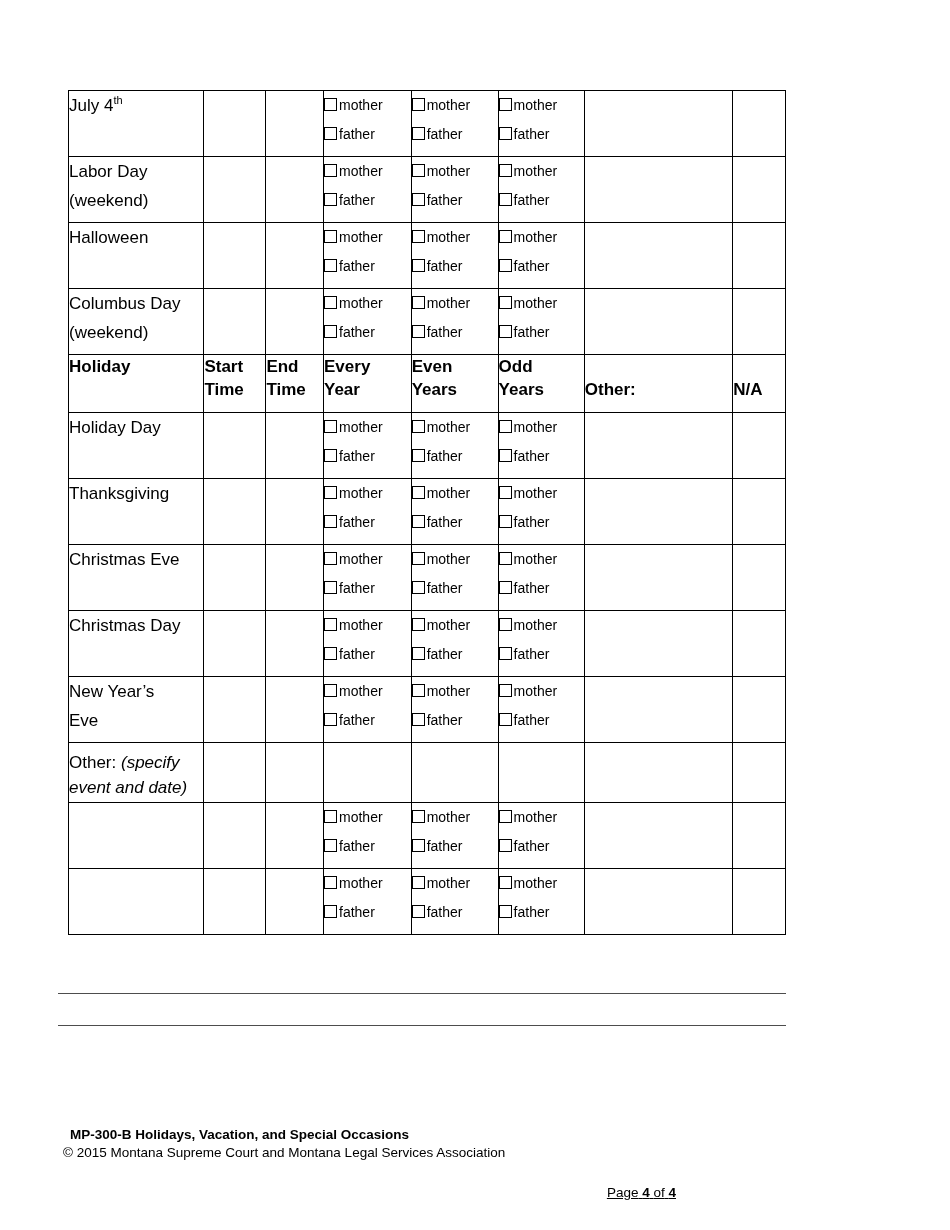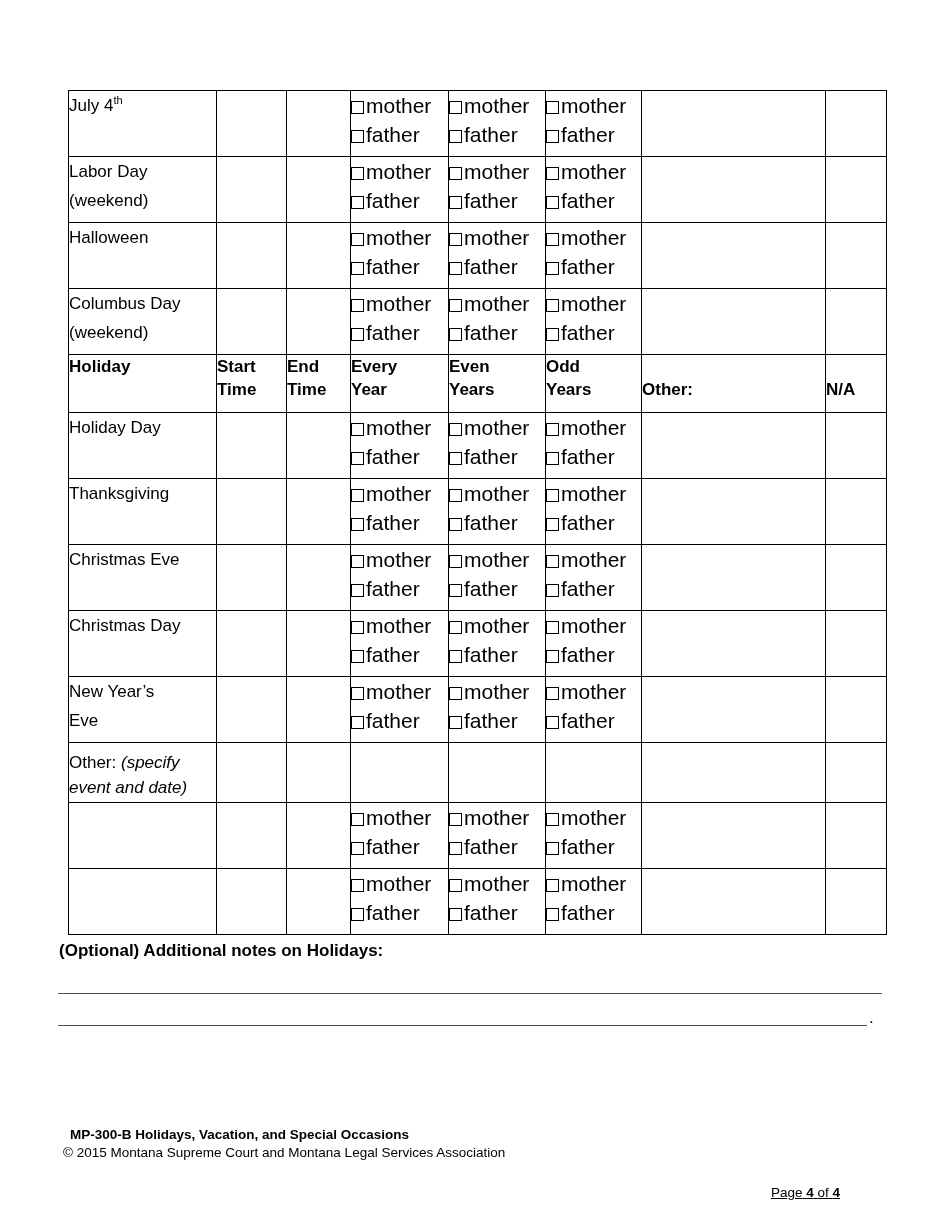--- a/index.html
+++ b/index.html
@@ -1,37 +1,37 @@
 <!DOCTYPE html>
 <html><head>
 <meta charset="utf-8">
 <style>
   html, body { margin:0; padding:0; background:#ffffff; }
   .page {
-    position:relative; width:950px; height:1230px; background:#ffffff;
+    position:relative; width:786px; height:1230px; background:#ffffff;
     font-family:"Liberation Sans", "DejaVu Sans", sans-serif; color:#000;
     overflow:hidden;
   }
 
   
   table.holidays {
     position:absolute; left:68px; top:90px;
     border-collapse:collapse; table-layout:fixed;
   }
   table.holidays td { border:1.5px solid #000; vertical-align:top; padding:0; background:#fff; }
   tr.data-row  { height:66px; }
   tr.header-row{ height:58px; }
   tr.row-other { height:60px; }
 
   td.holiday-cell { padding:8px 6px 0 9px; font-size:17px; line-height:29px; }
   tr.row-other td.holiday-cell { padding-top:7px; line-height:25px; }
   .it  { font-style:italic; }
   sup.sup { font-size:11px; line-height:0; }
 
-  td.cb-cell { padding:8px 0 0 8px; font-size:21px; }
+  td.cb-cell { padding:8px 0 0 8px; font-size:14px; }
   .cb-line { line-height:29px; white-space:nowrap; }
   .cb {
     display:inline-block; width:11px; height:11px;
     border:1.3px solid #000; margin-right:2px; vertical-align:-1px; background:#fff;
   }
 
   td.hcell { font-weight:bold; text-align:left; vertical-align:middle; font-size:17px; }
   .hl { line-height:23px; height:23px; }
 
   
@@ -351,21 +351,20 @@
     <td class="cb-cell">
       <div class="cb-line"><span class="cb"></span><span class="cb-label">mother</span></div>
       <div class="cb-line"><span class="cb"></span><span class="cb-label">father</span></div>
     </td>
     <td class="other-cell"></td>
     <td class="na-cell"></td>
   </tr>
 </tbody>
   </table>
 
-  <div class="notes-label">(Optional) Additional notes on Holidays:</div>
   <div class="write-line1"></div>
   <div class="line2-wrap">
     <div class="write-line2"></div>
     <span class="line2-period">.</span>
   </div>
 
   <div class="footer">
     <div class="f1">MP-300-B Holidays, Vacation, and Special Occasions</div>
     <div class="f2">© 2015 Montana Supreme Court and Montana Legal Services Association</div>
   </div>

